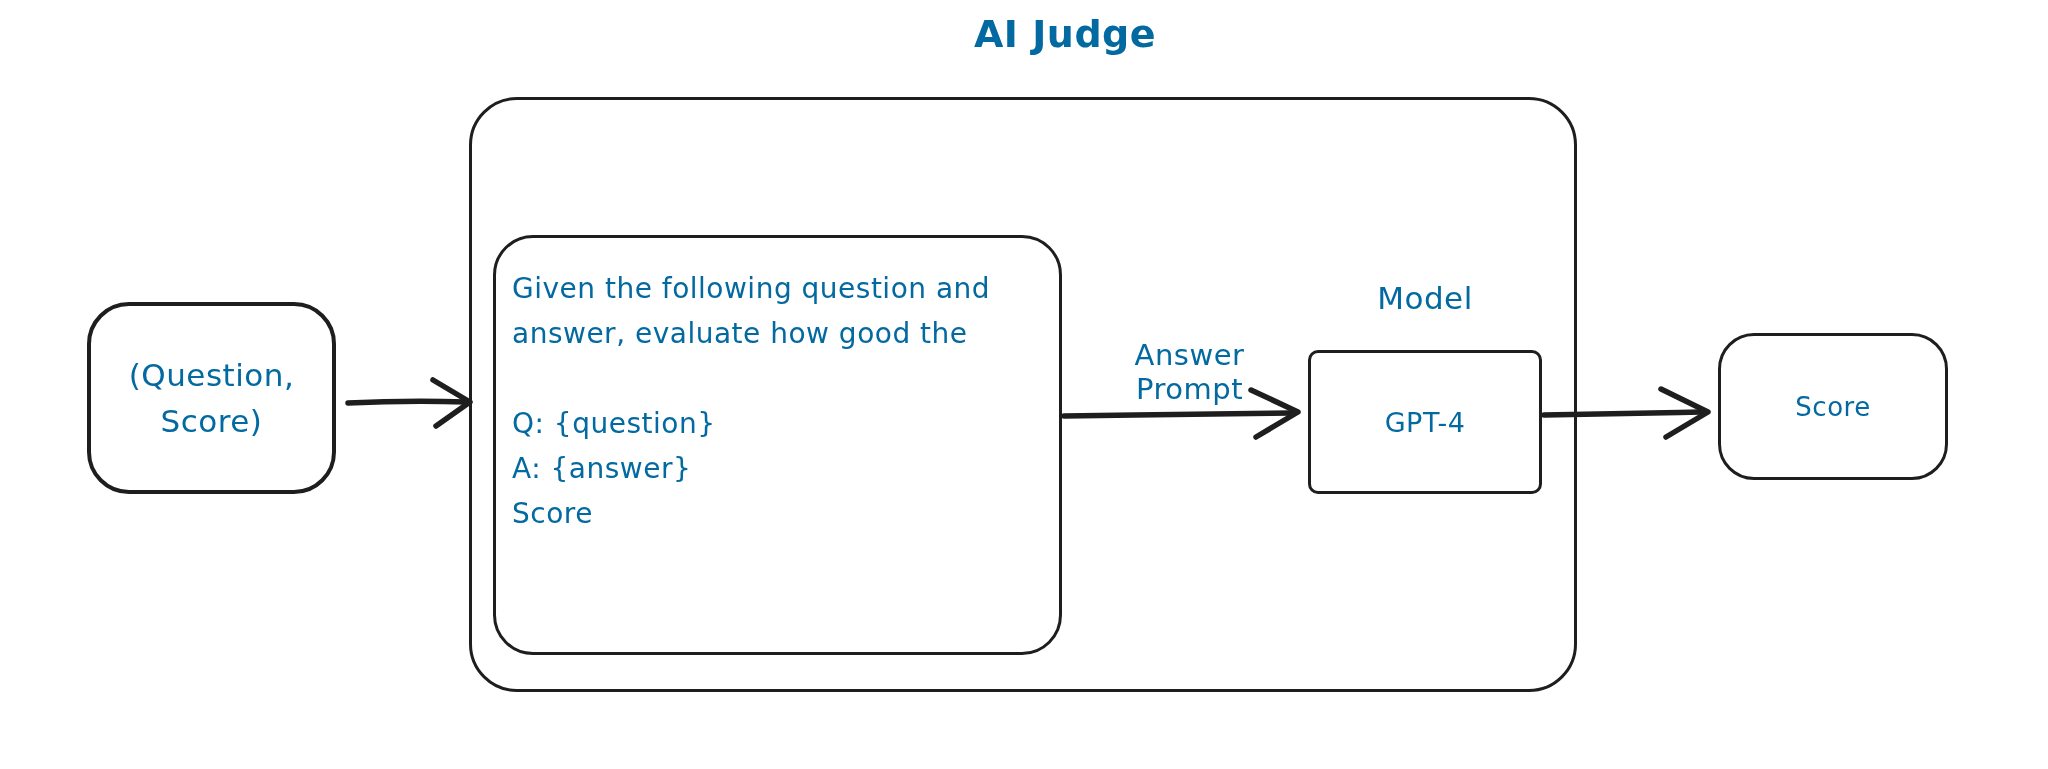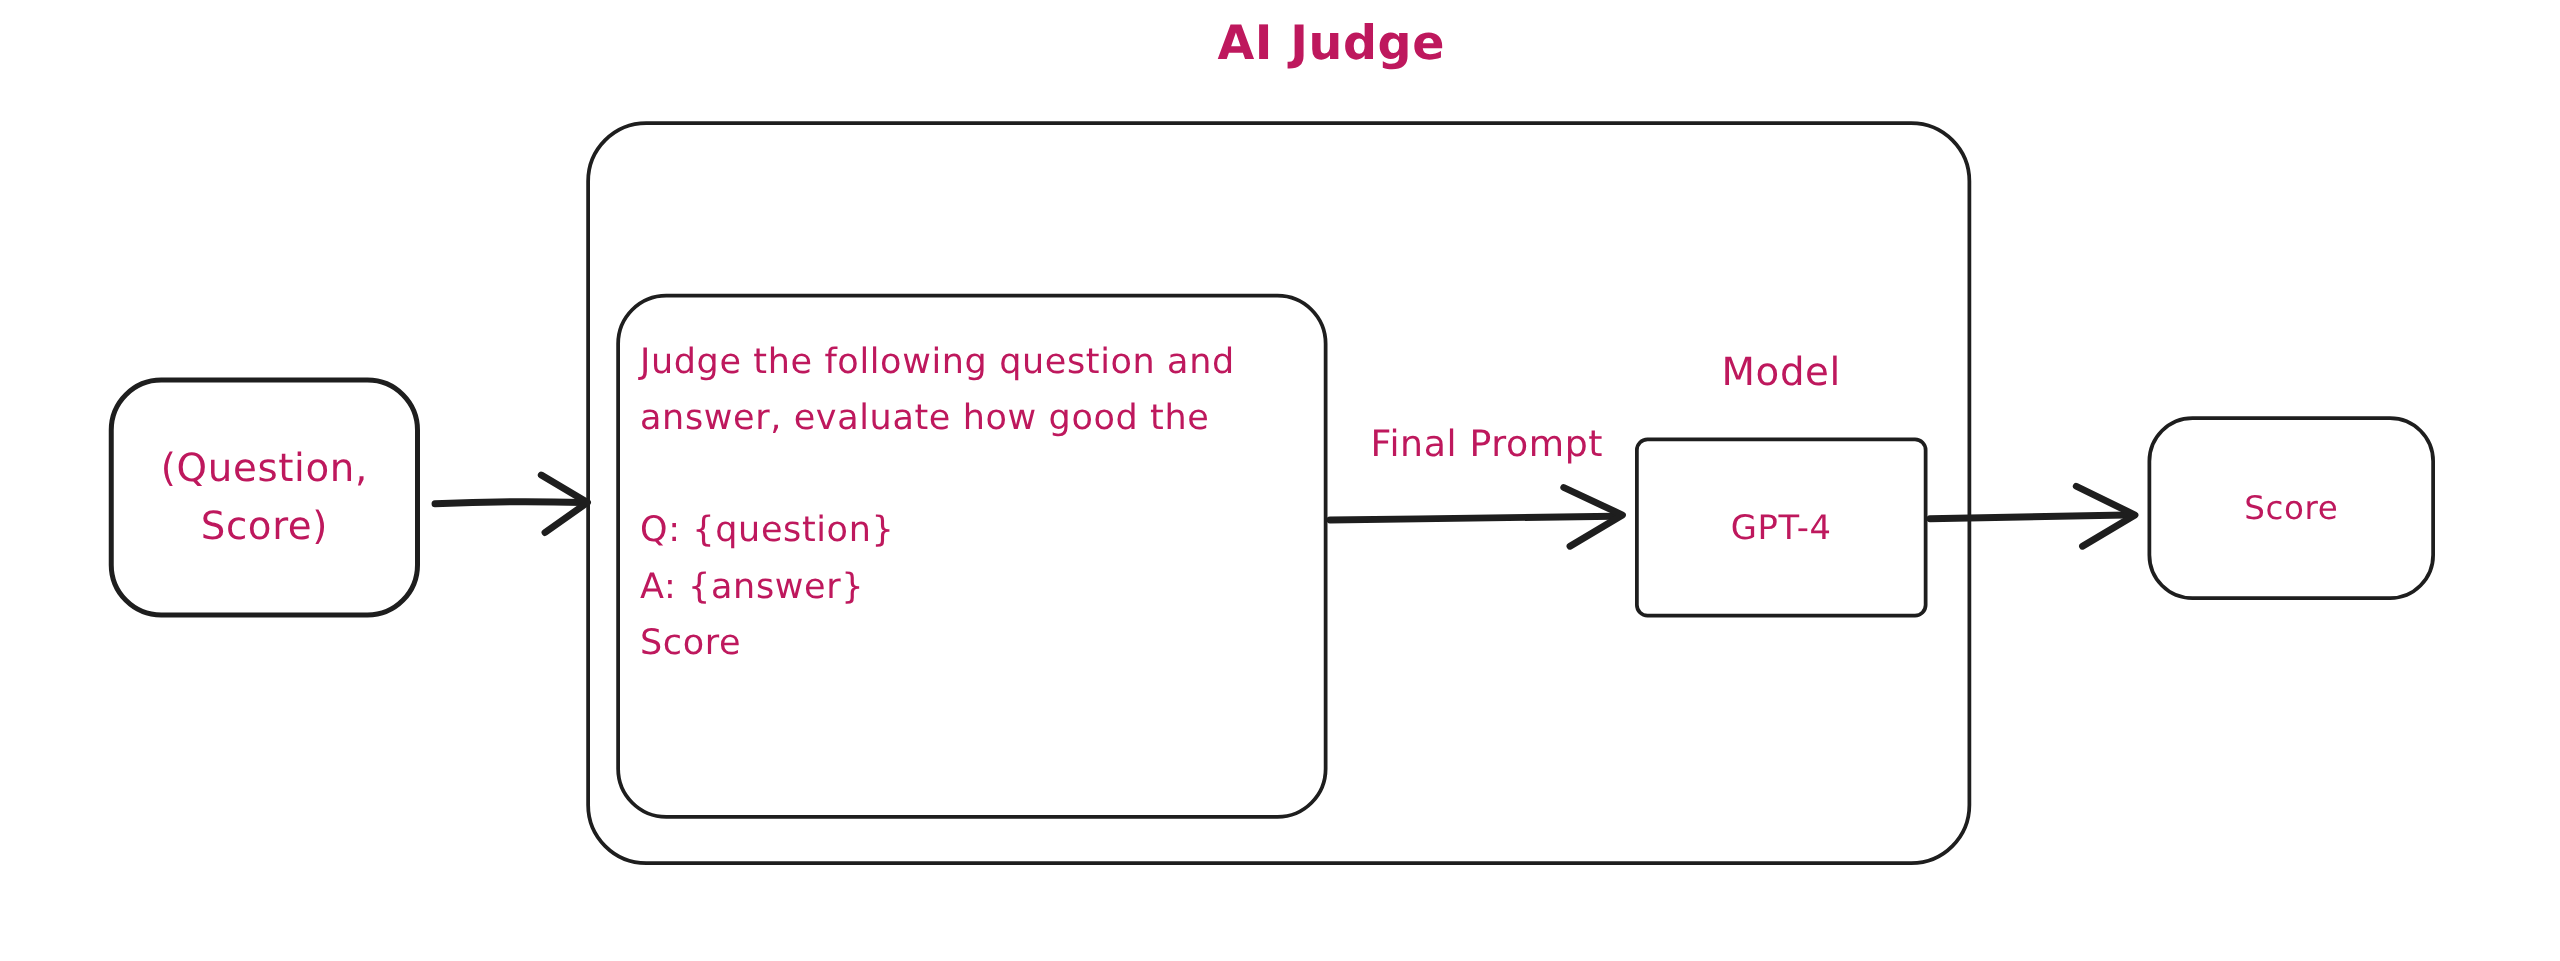--- a/index.html
+++ b/index.html
@@ -2,21 +2,21 @@
 <html><head>
 <meta charset="utf-8">
 <style>
   html, body { margin: 0; padding: 0; background: #ffffff; }
   .canvas {
     position: relative;
     width: 2048px;
     height: 769px;
     background: #ffffff;
     font-family: "DejaVu Sans", sans-serif;
-    color: #be185d;
+    color: #0369a1;
     overflow: hidden;
   }
   .hand { letter-spacing: 0.5px; }
 
   .diagram-title {
     position: absolute;
     left: 900px; top: 12px; width: 330px;
     text-align: center;
     font-size: 38px; font-weight: bold;
   }
@@ -126,34 +126,34 @@
 
 <div class="canvas">
 
   <div class="diagram-title hand">AI Judge</div>
 
   <div class="outer-container"></div>
 
 
   <div class="prompt-box"></div>
   <div class="prompt-text hand">
-    <div class="prompt-line">Judge the following question and</div>
+    <div class="prompt-line">Given the following question and</div>
     <div class="prompt-line">answer, evaluate how good the</div>
     <div class="prompt-line"></div>
     <div class="prompt-line">Q: {question}</div>
     <div class="prompt-line">A: {answer}</div>
     <div class="prompt-line">Score</div>
   </div>
 
   <div class="qa-box hand">
     <div>(Question,</div>
     <div>Score)</div>
   </div>
 
-  <div class="final-prompt-label hand">Final Prompt</div>
+  <div class="final-prompt-label hand">Answer Prompt</div>
 
   <div class="model-label hand">Model</div>
 
   <div class="gpt4-box hand">
     <span>GPT-4</span>
   </div>
 
   <div class="score-box hand">
     <span>Score</span>
   </div>

